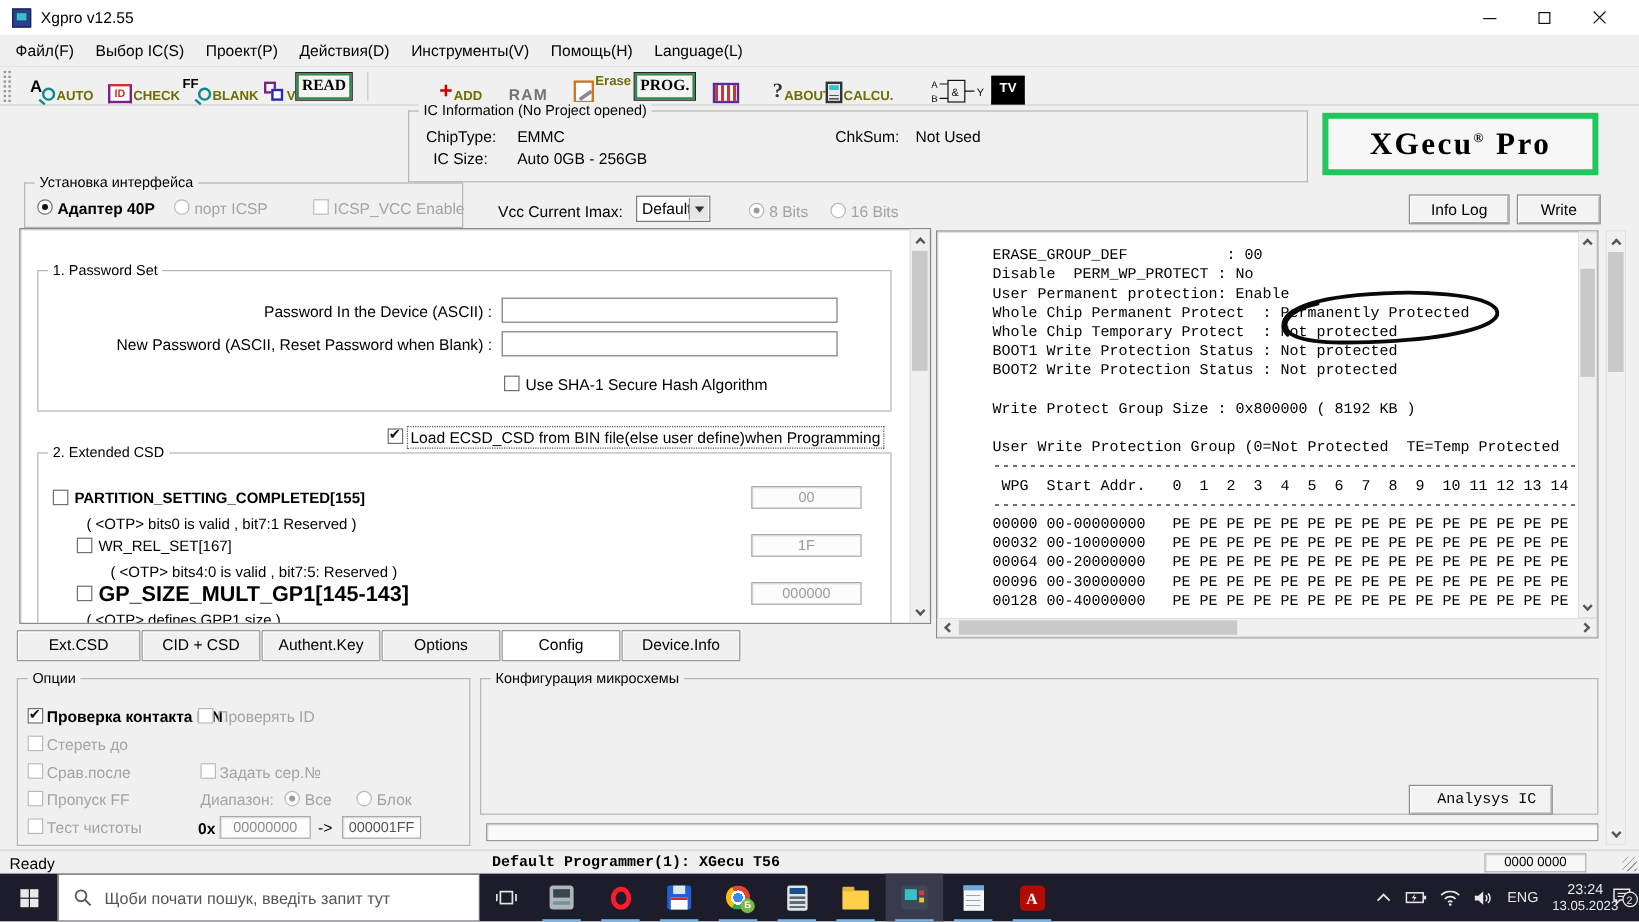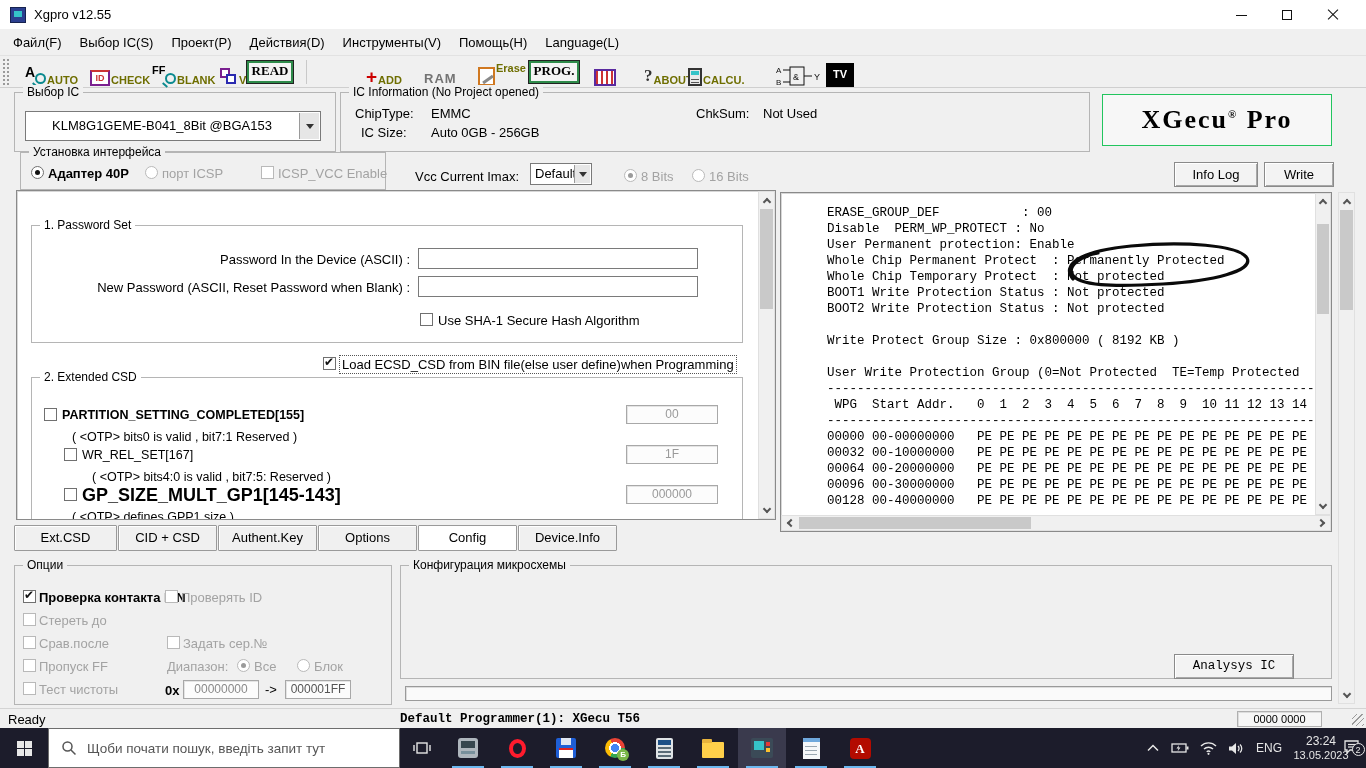--- a/index.html
+++ b/index.html
@@ -83,21 +83,21 @@
   .white-panel { position:absolute; background:#fff; border:1px solid #8a8a8a; box-shadow:inset 1px 1px 0 #d7d7d7; }
   #log-pre { position:absolute; left:4px; top:12px; width:530px; height:310px; overflow:hidden; font-family:"Liberation Mono","DejaVu Sans Mono",monospace; font-size:12.5px; line-height:16px; padding-left:42px; white-space:pre; }
   #annot-svg { position:absolute; left:0; top:0; width:552px; height:340px; pointer-events:none; }
 
   
   .tab { position:absolute; top:0; height:26px; background:#f0f0f0; border:1px solid #9a9a9a; box-shadow:inset 1px 1px 0 #fff; text-align:center; line-height:24px; font-size:13px; border-radius:1px; }
   .tab.active { background:#fff; box-shadow:none; z-index:2; }
 
   
   #statusbar { left:0; top:708px; width:1366px; height:20px; background:#f0f0f0; border-top:1px solid #d4d4d4; }
-  .mono { font-family:"Liberation Mono","DejaVu Sans Mono",monospace; }
+  .mono { font-family:"Liberation Mono","DejaVu Sans Mono",monospace;padding-left:10px; }
   #status-counter { left:1237px; top:2px; width:85px; height:16px; border:1px solid #b0b0b0; box-shadow:inset 1px 1px 0 #ddd; font-size:11px; text-align:center; line-height:14px; background:#f6f6f6; }
   #resize-grip { right:2px; bottom:2px; width:12px; height:12px; background:repeating-linear-gradient(135deg,transparent 0 3px,#9a9a9a 3px 4px); }
 
   
   #taskbar { left:0; top:728px; width:1366px; height:40px; background:#1c1c2b; }
   .tb-item { position:absolute; top:0; height:40px; display:flex; align-items:center; justify-content:center; }
   .underline { position:absolute; bottom:0; left:8px; right:8px; height:2px; background:#6cb8f0; }
   #start-ico { display:grid; grid-template-columns:7px 7px; grid-template-rows:7px 7px; gap:1px; }
   #start-ico span { background:#e8e8e8; }
   #search-box { left:48px; top:0; width:352px; height:40px; background:#fff; border:1px solid #6d6d6d; display:flex; align-items:center; }
@@ -222,41 +222,32 @@
         <text x="38" y="16" font-size="9" fill="#111">Y</text>
       </svg>
     </div>
     <div class="tool" style="left:826px; top:3px">
       <span class="ico-tv">TV</span>
     </div>
   </div>
 
   <div class="abs" id="client" style="left:0; top:88px; width:1366px; height:620px">
 
-    <div class="gb" style="left:14px; top:4px; width:322px; height:60px">
-      <span class="gb-label">Выбор IC</span>
-      <div class="combo" style="left:10px; top:18px; width:296px; height:30px">
-        <div style="position:absolute; left:0; right:22px; top:0; bottom:0; text-align:center; line-height:28px; font-size:13px">KLM8G1GEME-B041_8Bit @BGA153</div>
-        <div class="combo-btn">
-            <span class="tri-down"></span>
-          </div>
-      </div>
-    </div>
 
     <div class="gb" style="left:340px; top:4px; width:750px; height:60px">
       <span class="gb-label">IC Information (No Project opened)</span>
       <span class="lbl" style="left:14px; top:13px">ChipType:</span>
       <span class="lbl" style="left:90px; top:13px">EMMC</span>
       <span class="lbl" style="left:355px; top:13px">ChkSum:</span>
       <span class="lbl" style="left:422px; top:13px">Not Used</span>
       <span class="lbl" style="left:20px; top:32px">IC Size:</span>
       <span class="lbl" style="left:90px; top:32px">Auto 0GB - 256GB</span>
     </div>
 
-    <div class="abs" style="left:1102px; top:6px; width:230px; height:52px; background:#f7f7f7; border:1px solid #22c55e; display:flex; align-items:center; justify-content:center">
+    <div class="abs" style="left:1102px; top:6px; width:230px; height:52px; background:#f7f7f7; border:5px solid #22c55e; display:flex; align-items:center; justify-content:center">
       <span style="font-family:'Liberation Serif','DejaVu Serif',serif; font-weight:bold; font-size:26px; letter-spacing:2px">
         <span>XGecu</span><sup style="font-size:11px">®</sup> <span>Pro</span>
       </span>
     </div>
 
     <div class="gb" style="left:20px; top:64px; width:366px; height:38px">
       <span class="gb-label">Установка интерфейса</span>
       <span class="rad sel" style="left:10px; top:13px"></span>
       <span class="lbl" style="left:27px; top:13px; font-weight:bold">Адаптер 40P</span>
       <span class="rad dis" style="left:124px; top:13px"></span>

